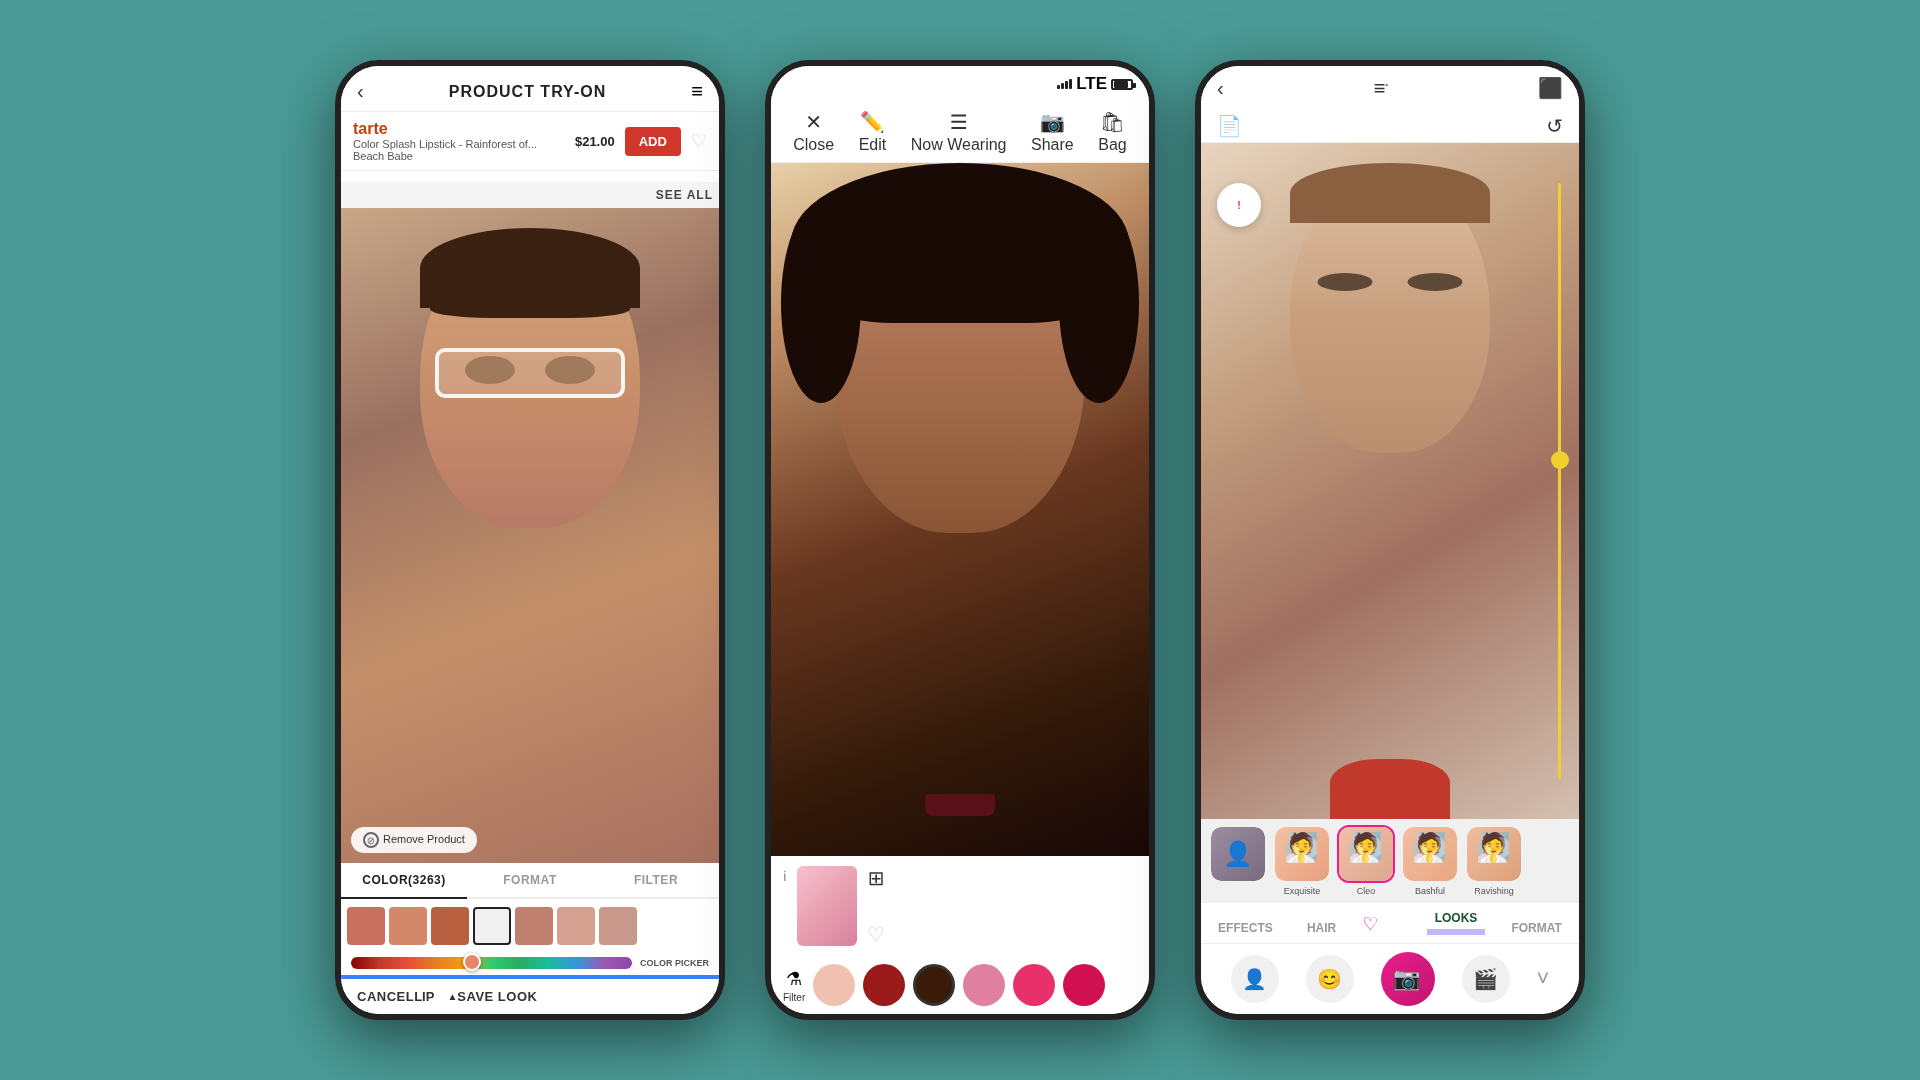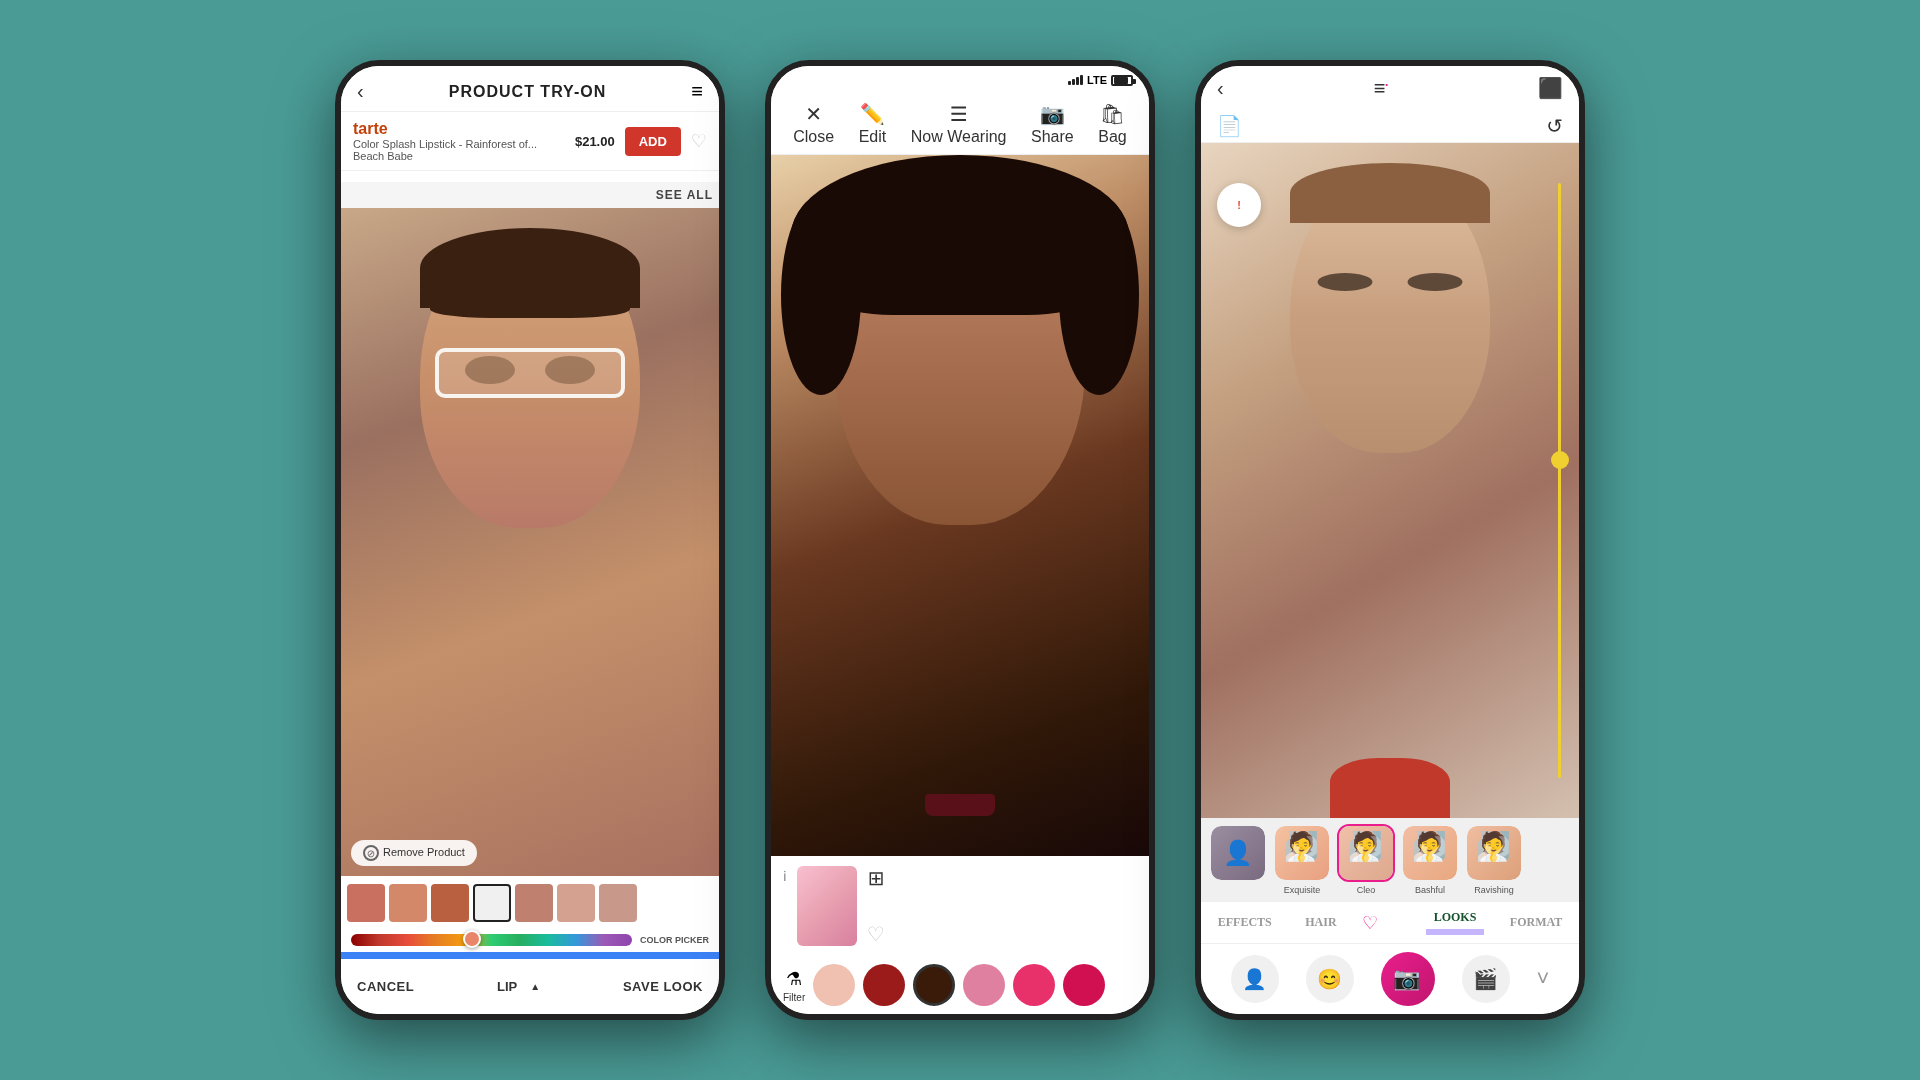--- a/index.html
+++ b/index.html
@@ -174,25 +174,25 @@
     }
     .color-picker-label {
       font-size: 9px;
       color: #555;
       font-weight: 600;
       text-align: center;
       line-height: 1.2;
     }
     .phone1-bottom-bar {
       background: #fff;
-      padding: 20px 16px;
-      display: flex;
-      align-items: center;
-      justify-content: space-between;
-      border-top: 7px solid #3b82f6;
+      padding: 10px 16px;
+      display: flex;
+      align-items: center;
+      justify-content: flex-start;
+      border-top: 4px solid #3b82f6;
     }
     .cancel-btn {
       font-size: 13px;
       font-weight: 700;
       color: #333;
       background: none;
       border: none;
       cursor: pointer;
       letter-spacing: 0.5px;
     }
@@ -406,25 +406,24 @@
     }
     .look-face {
       width: 100%;
       height: 100%;
       border-radius: 10px;
     }
     .look-label { font-size: 9px; color: #555; font-weight: 500; }
     .phone3-cat-tabs {
       background: #fff;
       display: flex;
-      align-items: center;
+      align-items: flex-end;
       justify-content: space-around;
       padding: 8px 0;
       border-top: 1px solid #eee;
-      font-family: Liberation Serif, serif;
     }
     .cat-tab {
       font-size: 12px;
       font-weight: 600;
       color: #999;
       cursor: pointer;
       padding: 0 8px;
     }
     .cat-tab.active { color: #14532d; border-bottom: 6px solid #c4b5fd; padding-bottom: 4px; margin-left: 30px; }
     .heart-cat { font-size: 18px; color: #e91e8c; cursor: pointer; }
@@ -523,20 +522,25 @@
     <div style="position:absolute;top:148px;left:50%;transform:translateX(-50%) translateX(-40px);width:50px;height:28px;background:rgba(50,30,10,0.3);border-radius:50%;"></div>
     <div style="position:absolute;top:148px;left:50%;transform:translateX(-50%) translateX(40px);width:50px;height:28px;background:rgba(50,30,10,0.3);border-radius:50%;"></div>
 
     <div class="remove-product-btn">
       <div class="remove-icon">⊘</div>
       <span style="font-size:11px;line-height:1.2;">Remove
 Product</span>
     </div>
   </div>
 
+  <div class="phone1-tabs">
+    <div class="phone1-tab active">COLOR(3263)</div>
+    <div class="phone1-tab">FORMAT</div>
+    <div class="phone1-tab">FILTER</div>
+  </div>
 
   <div class="color-swatches">
     <div class="swatch" style="background:#c97060;"></div>
     <div class="swatch" style="background:#d4886a;"></div>
     <div class="swatch" style="background:#b86040;"></div>
     <div class="swatch selected" style="background:#f0f0f0;"></div>
     <div class="swatch" style="background:#c08070;"></div>
     <div class="swatch" style="background:#d4a090;"></div>
     <div class="swatch" style="background:#c8988a;"></div>
   </div>
@@ -562,21 +566,21 @@
 <div class="phone-frame phone2">
 
   <div class="phone2-status-bar">
     <div class="status-icons">
       <div class="signal-bar">
         <span style="height:4px;"></span>
         <span style="height:6px;"></span>
         <span style="height:8px;"></span>
         <span style="height:10px;"></span>
       </div>
-      <span style="font-size:11px;font-weight:600;">LTE</span>
+      <span style="font-size:17px;font-weight:600;">LTE</span>
       <div class="battery-icon">
         <div class="battery-fill"></div>
       </div>
     </div>
   </div>
 
   <div class="phone2-toolbar">
     <div class="toolbar-item">
       <span class="toolbar-icon">✕</span>
       <span class="toolbar-label">Close</span>

